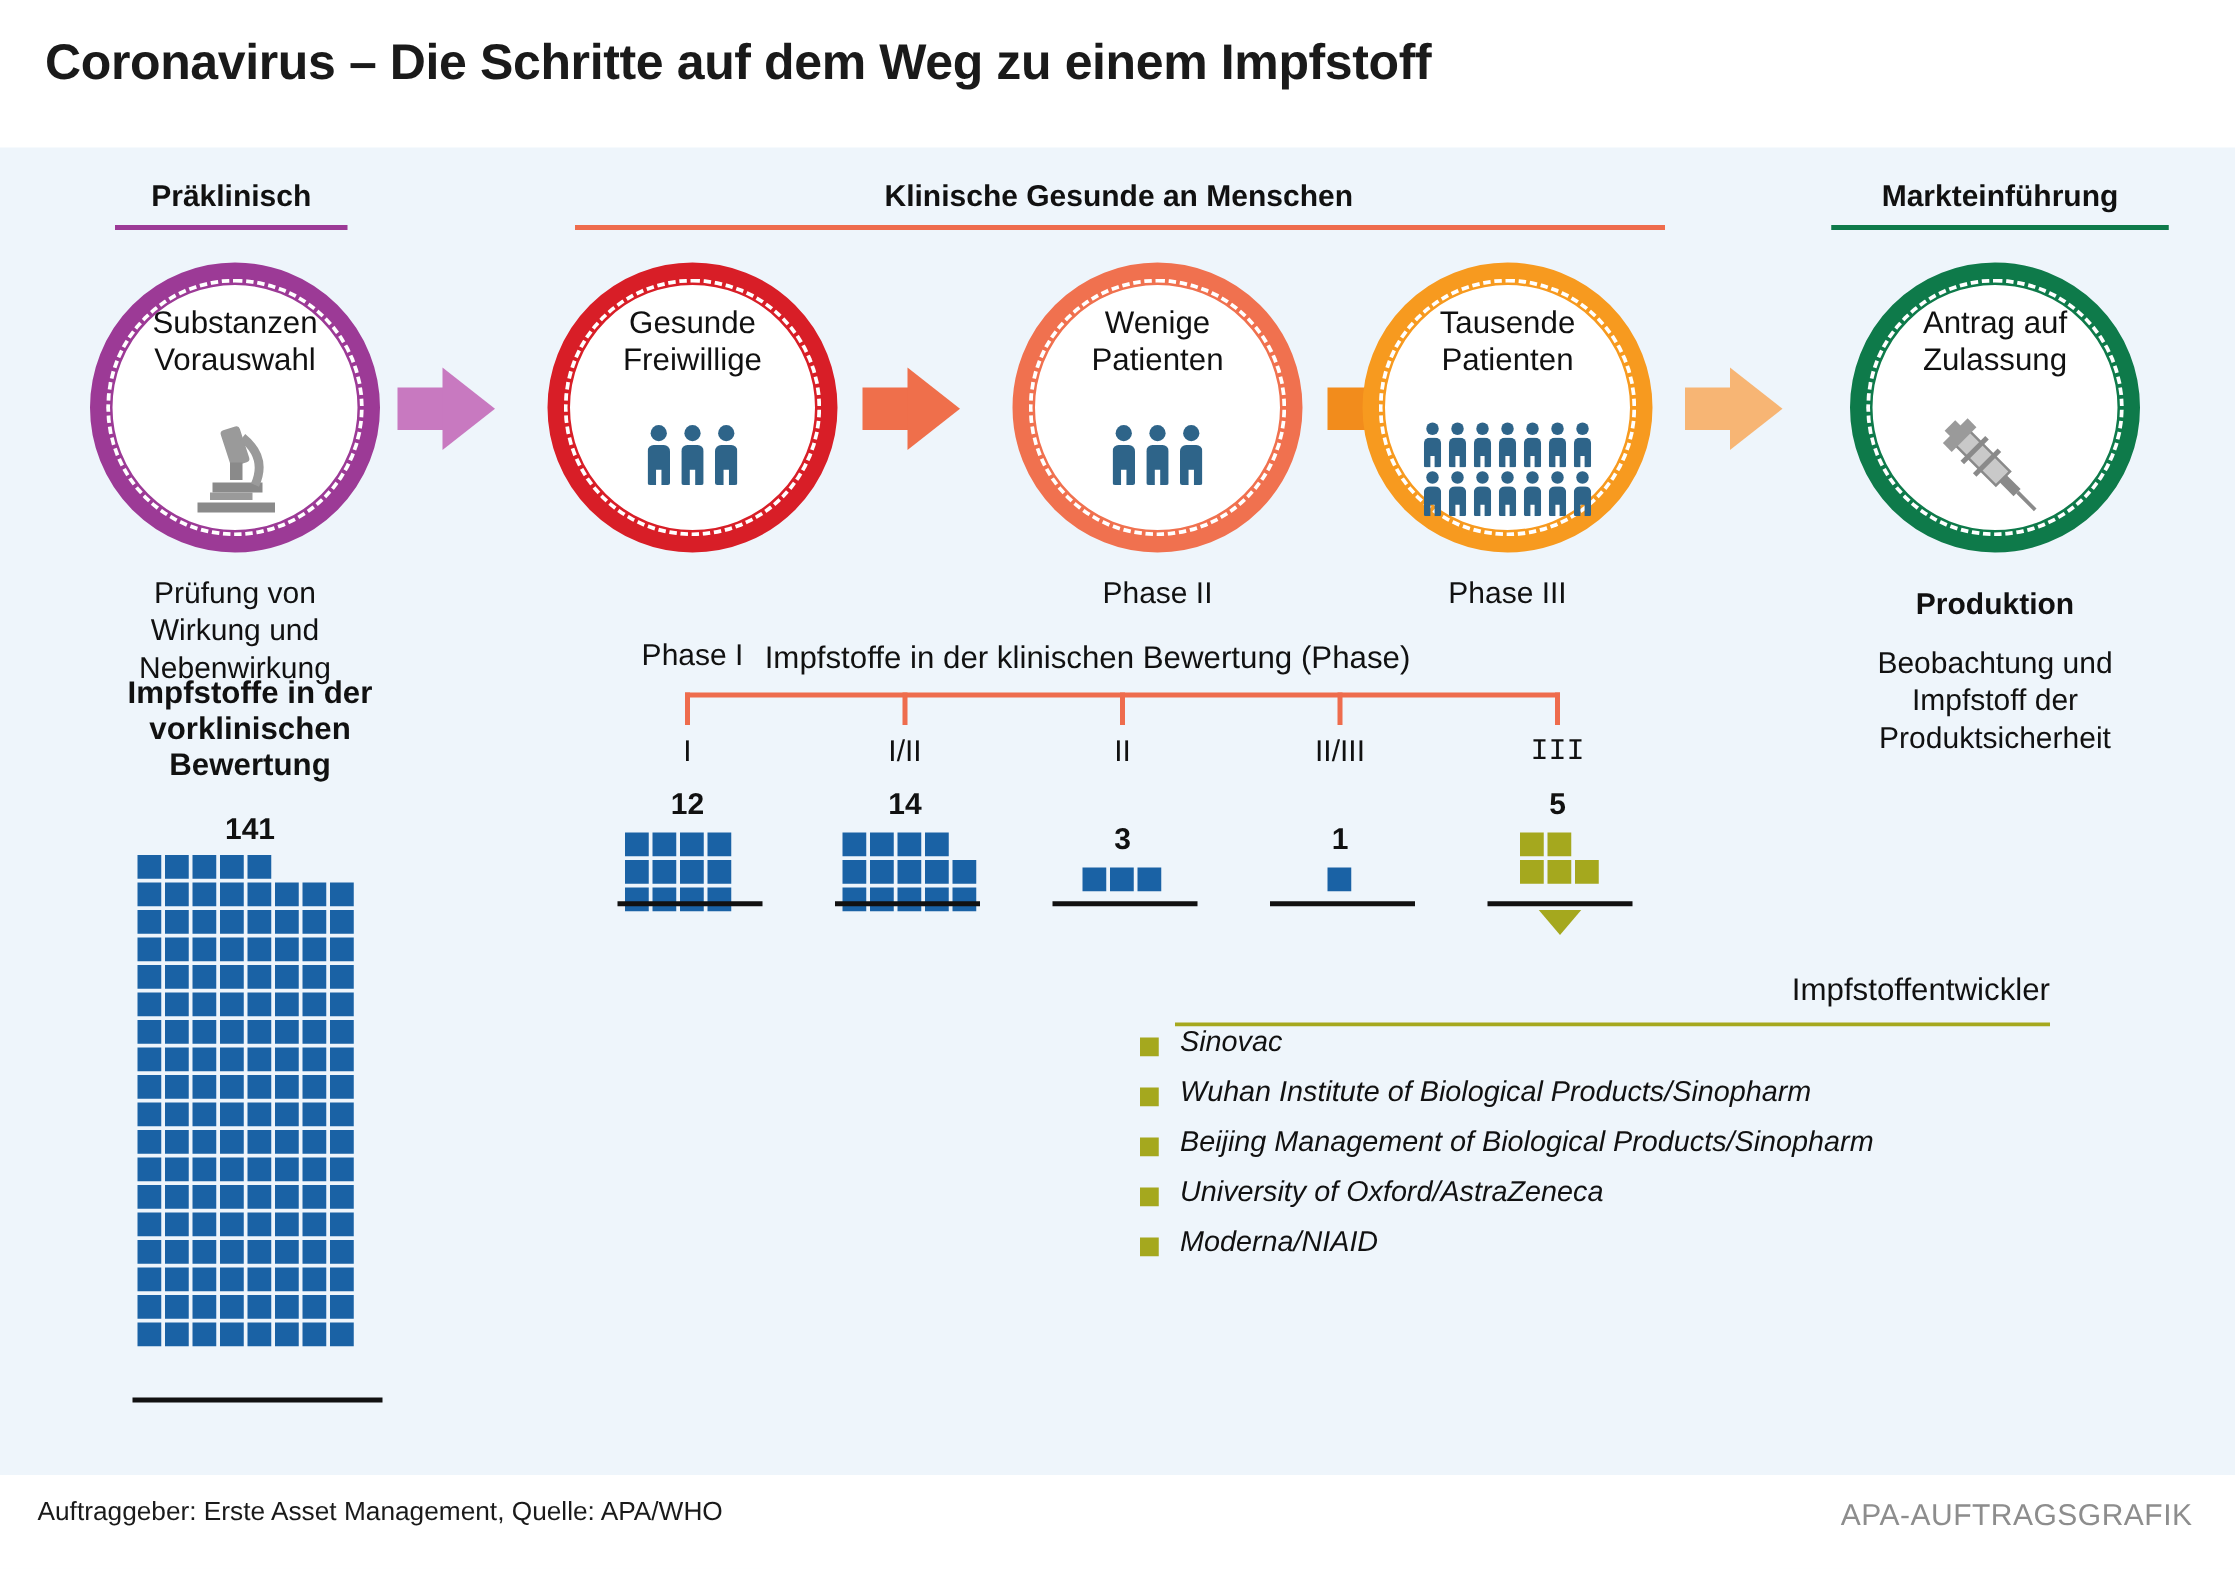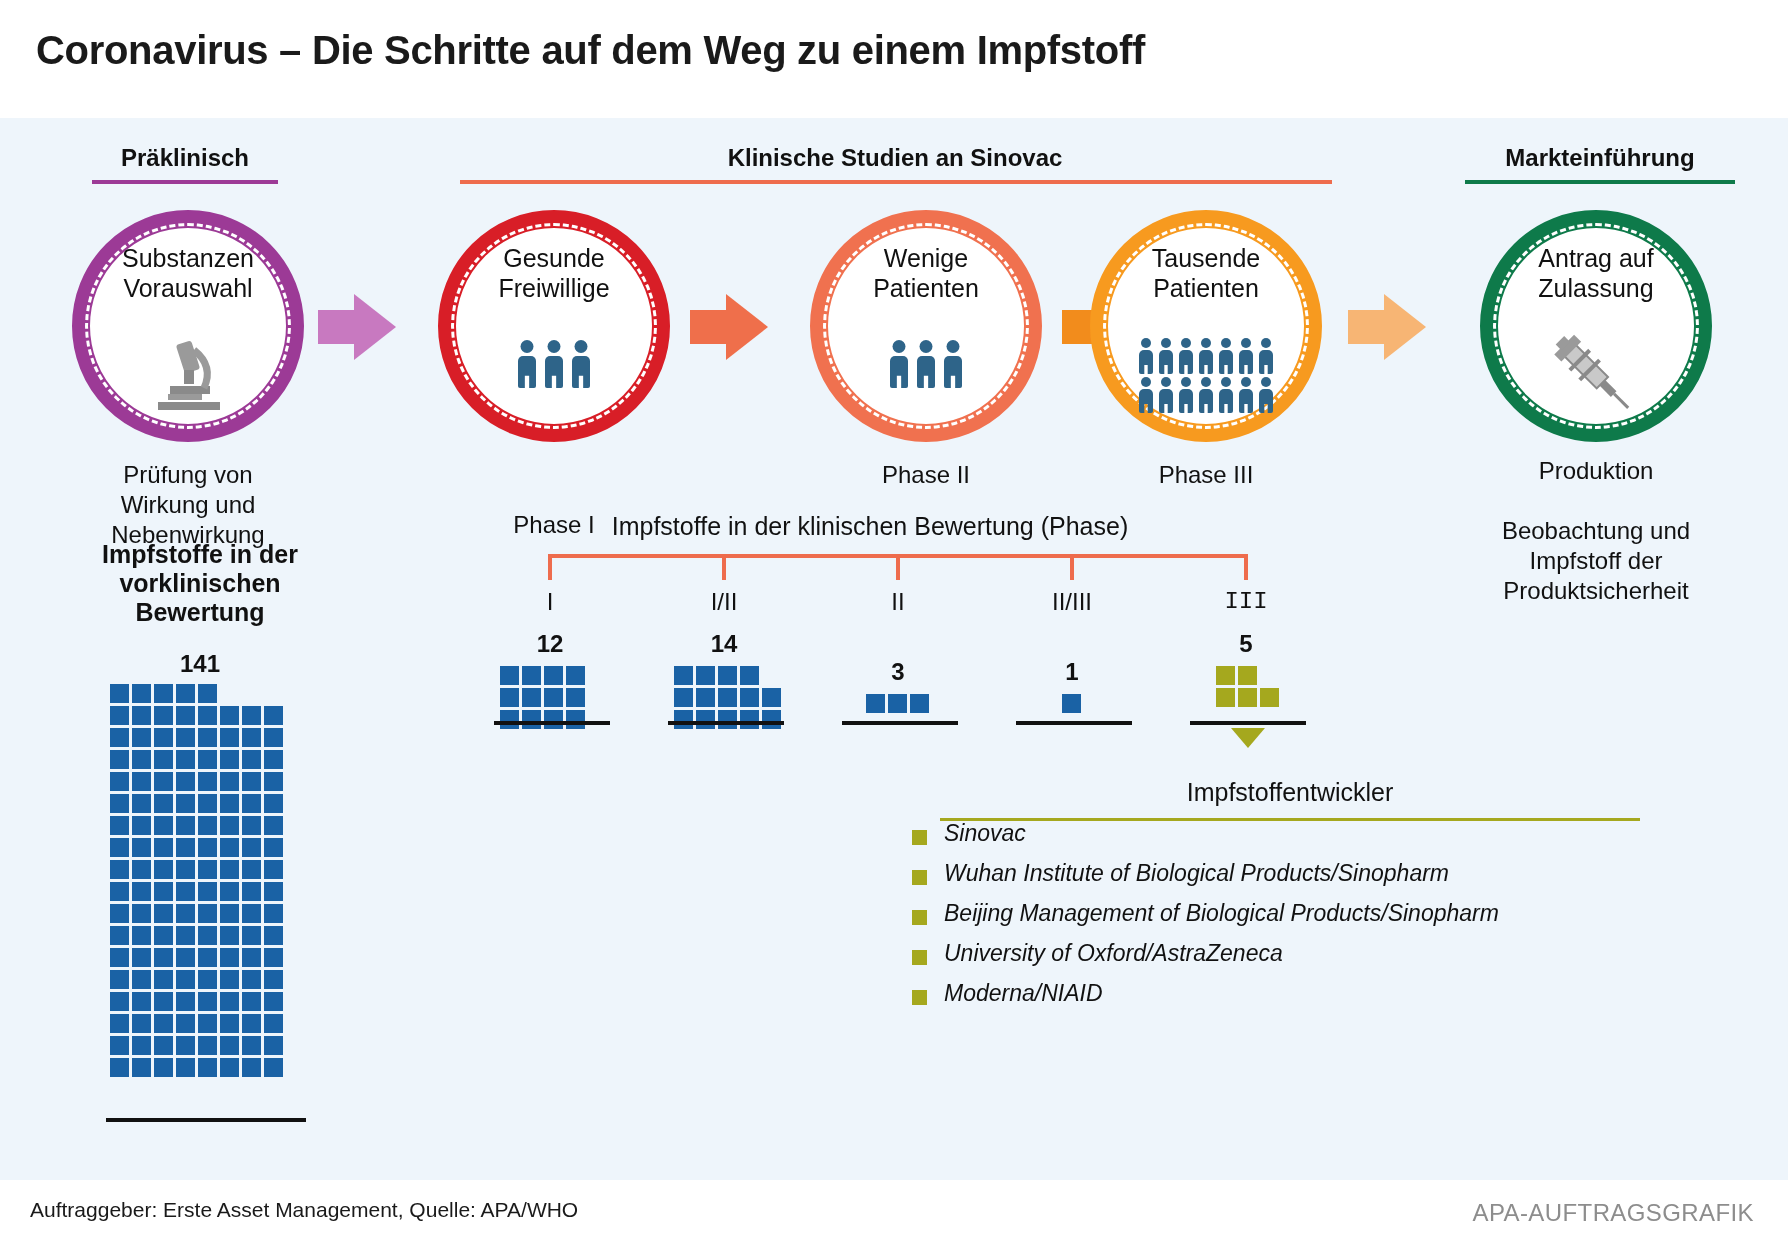--- a/index.html
+++ b/index.html
@@ -240,21 +240,21 @@
   .bracket-line {
     position: absolute;
     background: #ee6c4d;
   }
 
   
   .dev-title {
     position: absolute;
     font-size: 25px;
     color: #111;
-    text-align: center;
+    text-align: right;
   }
   .dev-rule {
     position: absolute;
     height: 3px;
     background: #a5a81e;
   }
   .dev-item {
     position: absolute;
     font-size: 23px;
     font-style: italic;
@@ -294,21 +294,21 @@
 
 <div class="page">
 
   <div class="title">Coronavirus – Die Schritte auf dem Weg zu einem Impfstoff</div>
 
   <div class="canvas">
 
     <div class="sec-head" style="left:80px; top:26px; width:210px;">Präklinisch</div>
     <div class="sec-rule" style="left:92px; top:62px; width:186px; background:#9c3a96;"></div>
 
-    <div class="sec-head" style="left:455px; top:26px; width:880px;">Klinische Studien an Sinovac</div>
+    <div class="sec-head" style="left:455px; top:26px; width:880px;">Klinische Gesunde an Menschen</div>
     <div class="sec-rule" style="left:460px; top:62px; width:872px; background:#ee6c4d;"></div>
 
     <div class="sec-head" style="left:1455px; top:26px; width:290px;">Markteinführung</div>
     <div class="sec-rule" style="left:1465px; top:62px; width:270px; background:#0e7a4a;"></div>
 
     <div class="stage" style="left:72px; top:92px;">
       <div class="ring" style="border:18px solid #9c3a96;"></div>
       <div class="ring-inner"></div>
       <div class="stage-label">
         <div>Substanzen</div>
@@ -488,21 +488,21 @@
         <g transform="rotate(45 50 41)">
           <rect x="14" y="34" width="46" height="16" fill="#c9c9c9" stroke="#8a8a8a" stroke-width="2"></rect>
           <rect x="6" y="28" width="10" height="28" fill="#9a9a9a"></rect>
           <rect x="0" y="36" width="8" height="12" fill="#9a9a9a"></rect>
           <rect x="60" y="38" width="16" height="8" fill="#8a8a8a"></rect>
           <rect x="76" y="40" width="20" height="3" fill="#8a8a8a"></rect>
           <rect x="26" y="28" width="4" height="28" fill="#8a8a8a"></rect>
           <rect x="40" y="28" width="4" height="28" fill="#8a8a8a"></rect>
         </g>
       </svg>
-      <div class="stage-caption bold" style="left:0px; top:246px; width:232px; font-weight:normal;">
+      <div class="stage-caption bold" style="left:0px; top:259px; width:232px; font-weight:bold;">
         <div>Produktion</div>
       </div>
       <div class="stage-caption" style="left:-60px; top:306px; width:352px;">
         <div>Beobachtung und</div>
         <div>Impfstoff der</div>
         <div>Produktsicherheit</div>
       </div>
     </div>
 
     <div class="mini-head" style="left:50px; top:422px; width:300px; font-weight:bold;">

